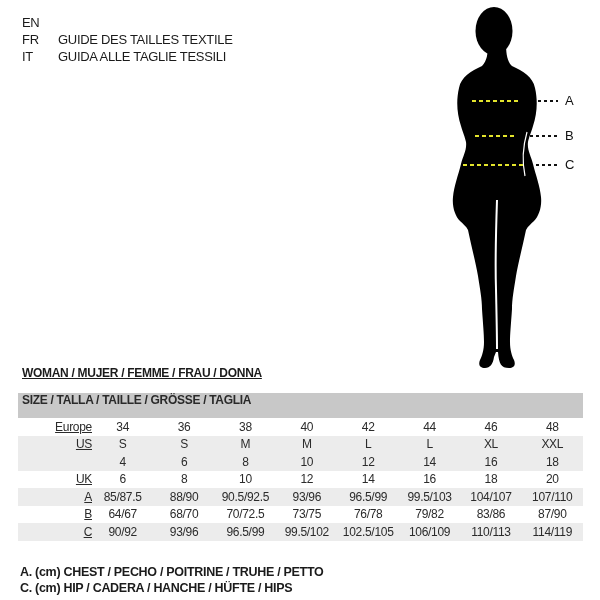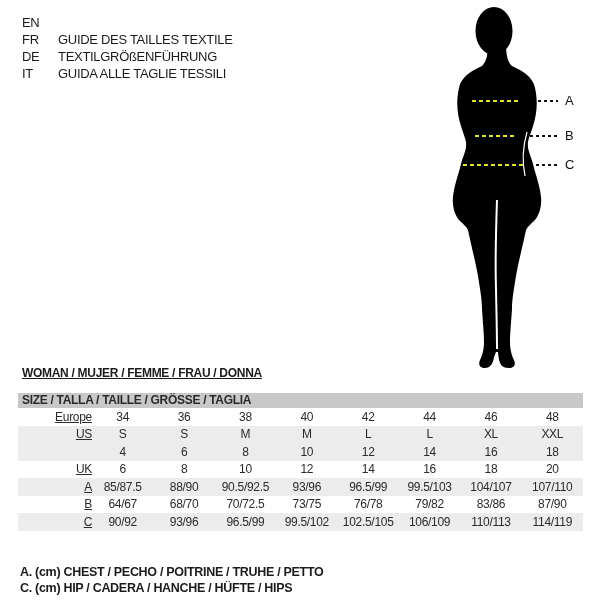--- a/index.html
+++ b/index.html
@@ -48,21 +48,21 @@
 
   
   .table-wrap {
     position: absolute;
     left: 18px;
     top: 393px;
     width: 565px;
   }
   .table-header {
     background: #c8c8c8;
-    height: 15px;
+    height: 25px;
     line-height: 15px;
     padding-left: 4px;
     font-size: 12px;
     font-weight: 700;
     letter-spacing: -0.3px;
     color: #2a2a2a;
   }
   table.size-table {
     border-collapse: collapse;
     width: 100%;
@@ -99,24 +99,20 @@
 
 <div class="canvas">
 
   <div class="lang-block">
     <div class="lang-row">
       <span class="lang-code">EN</span>
     </div>
     <div class="lang-row">
       <span class="lang-code">FR</span>
       <span class="lang-label">GUIDE DES TAILLES TEXTILE</span>
-    </div>
-    <div class="lang-row">
-      <span class="lang-code">DE</span>
-      <span class="lang-label">TEXTILGRÖßENFÜHRUNG</span>
     </div>
     <div class="lang-row">
       <span class="lang-code">IT</span>
       <span class="lang-label">GUIDA ALLE TAGLIE TESSILI</span>
     </div>
   </div>
 
   <svg class="figure-svg" width="160" height="372" viewBox="0 0 160 372">
 
     <ellipse cx="64" cy="27" rx="18.5" ry="24" fill="#000000"></ellipse>

